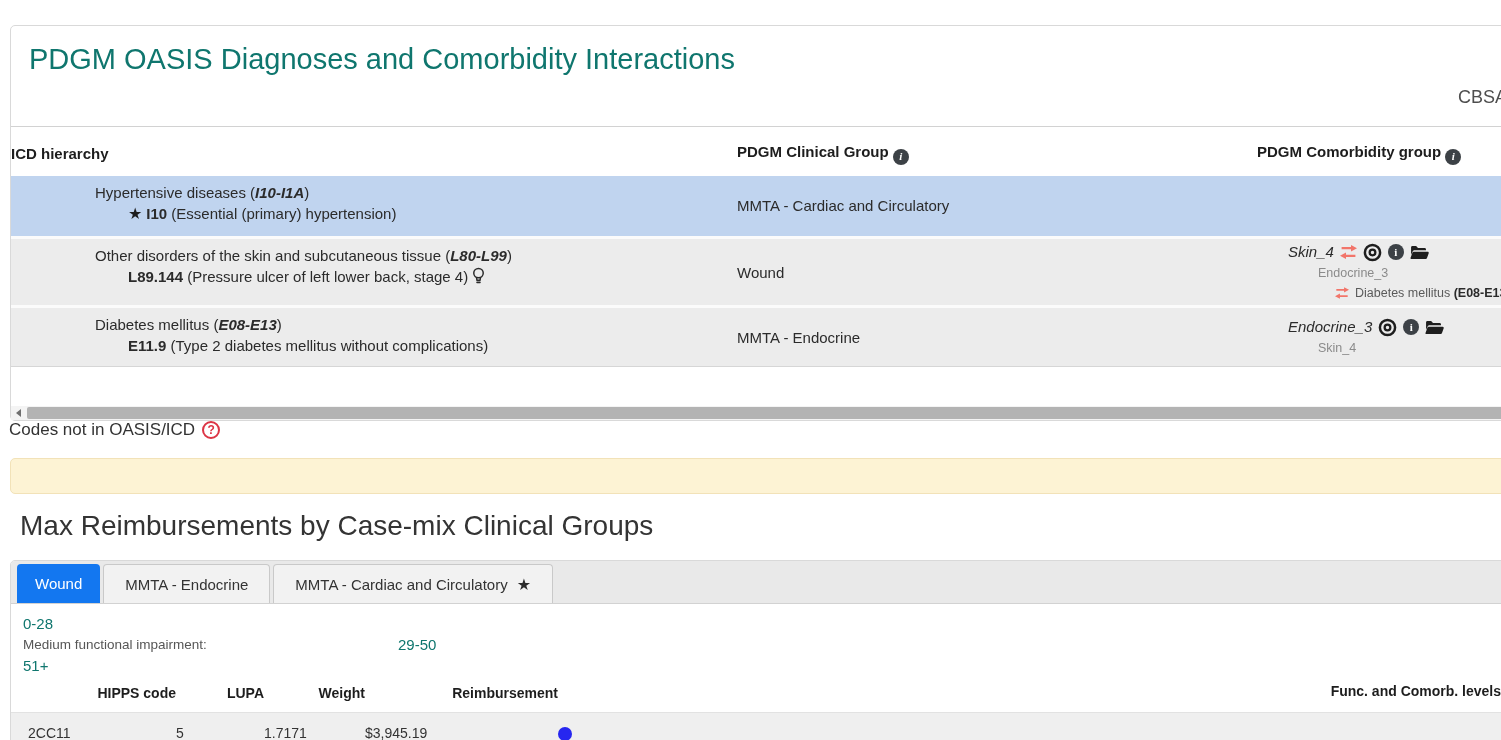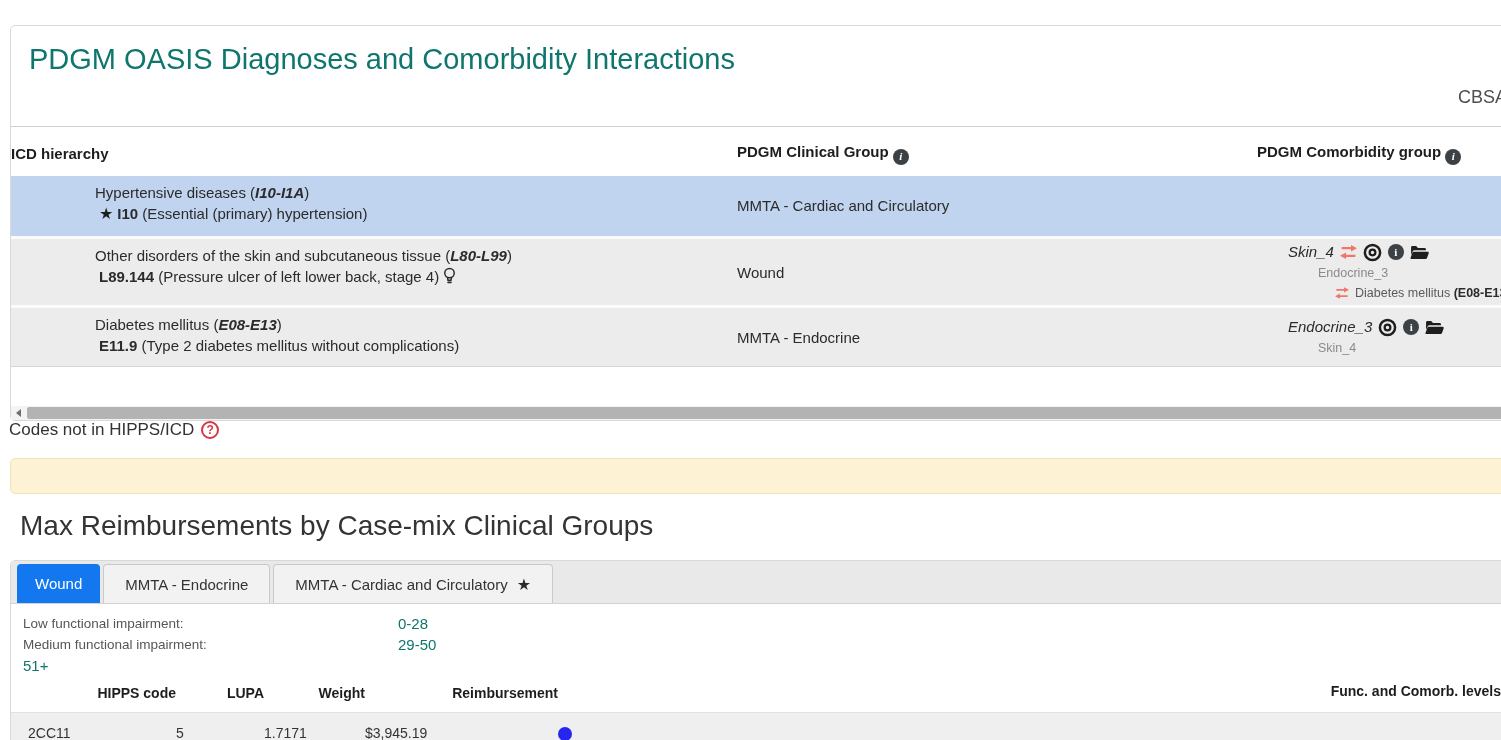--- a/index.html
+++ b/index.html
@@ -18,21 +18,21 @@
   .diag-table { position: absolute; top: 100px; left: 0; width: 100%; border-collapse: collapse; table-layout: fixed; }
   .diag-table thead th { text-align: left; font-size: 15px; font-weight: 700; color: #1d1d1d;
     padding: 15px 0 11px; line-height: 19px; border-top: 1px solid #d2d2d2; }
   th.col-icd { padding-left: 22px; }
   .diag-table td { vertical-align: top; font-size: 15px; color: #2b2b2b; }
   tr.diag-row-1 { background: #c0d4ef; height: 62px; border-bottom: 3px solid #fbfbfb; }
   tr.diag-row-2 { background: #ececec; height: 69px; border-bottom: 3px solid #fbfbfb; }
   tr.diag-row-3 { background: #ececec; height: 60px; border-bottom: 1px solid #d6d6d6; }
   .icd-cell { padding-top: 6px; }
   .icd-line1 { padding-left: 84px; line-height: 21px; }
-  .icd-line2 { padding-left: 88px; line-height: 21px; }
+  .icd-line2 { padding-left: 117px; line-height: 21px; }
   .hier-code { font-weight: 700; font-style: italic; }
   .dx-code { font-weight: 700; }
   td.clinical-cell { vertical-align: middle; }
   td.comorb-cell { vertical-align: middle; }
   .comorb-primary { padding-left: 31px; font-style: italic; font-size: 15px; line-height: 22px;
     display: flex; align-items: center; gap: 6px; white-space: nowrap; }
   .comorb-secondary { padding-left: 61px; font-size: 12.5px; color: #8b8b8b; line-height: 20px; }
   .comorb-interaction { padding-left: 78px; font-size: 12.5px; color: #5a5a5a; line-height: 20px;
     display: flex; align-items: center; gap: 6px; white-space: nowrap; }
   .interaction-code { font-weight: 700; color: #2b2b2b; }
@@ -213,21 +213,21 @@
 
   <div class="hscrollbar">
     <div class="hscroll-btn">
         <span class="tri"></span>
       </div>
     <div class="hscroll-thumb"></div>
   </div>
 </div>
 
 <div class="codes-note">
-  <span>Codes not in HIPPS/ICD</span>
+  <span>Codes not in OASIS/ICD</span>
   <span class="q-badge">?</span>
 </div>
 
 <div class="warning-alert"></div>
 
 <h2 class="reimb-title">Max Reimbursements by Case-mix Clinical Groups</h2>
 
 <div class="card" id="reimb-card">
   <div class="tabstrip">
     <div class="tab active">
@@ -237,21 +237,20 @@
       <span>MMTA - Endocrine</span>
     </div>
     <div class="tab inactive">
       <span>MMTA - Cardiac and Circulatory</span>
       <span class="tab-star">★</span>
     </div>
   </div>
 
   <div class="imp-list">
     <div class="imp-row">
-      <span class="imp-label">Low functional impairment:</span>
       <span class="imp-value">0-28</span>
     </div>
     <div class="imp-row">
       <span class="imp-label">Medium functional impairment:</span>
       <span class="imp-value">29-50</span>
     </div>
     <div class="imp-row">
       <span class="imp-value">51+</span>
     </div>
   </div>

